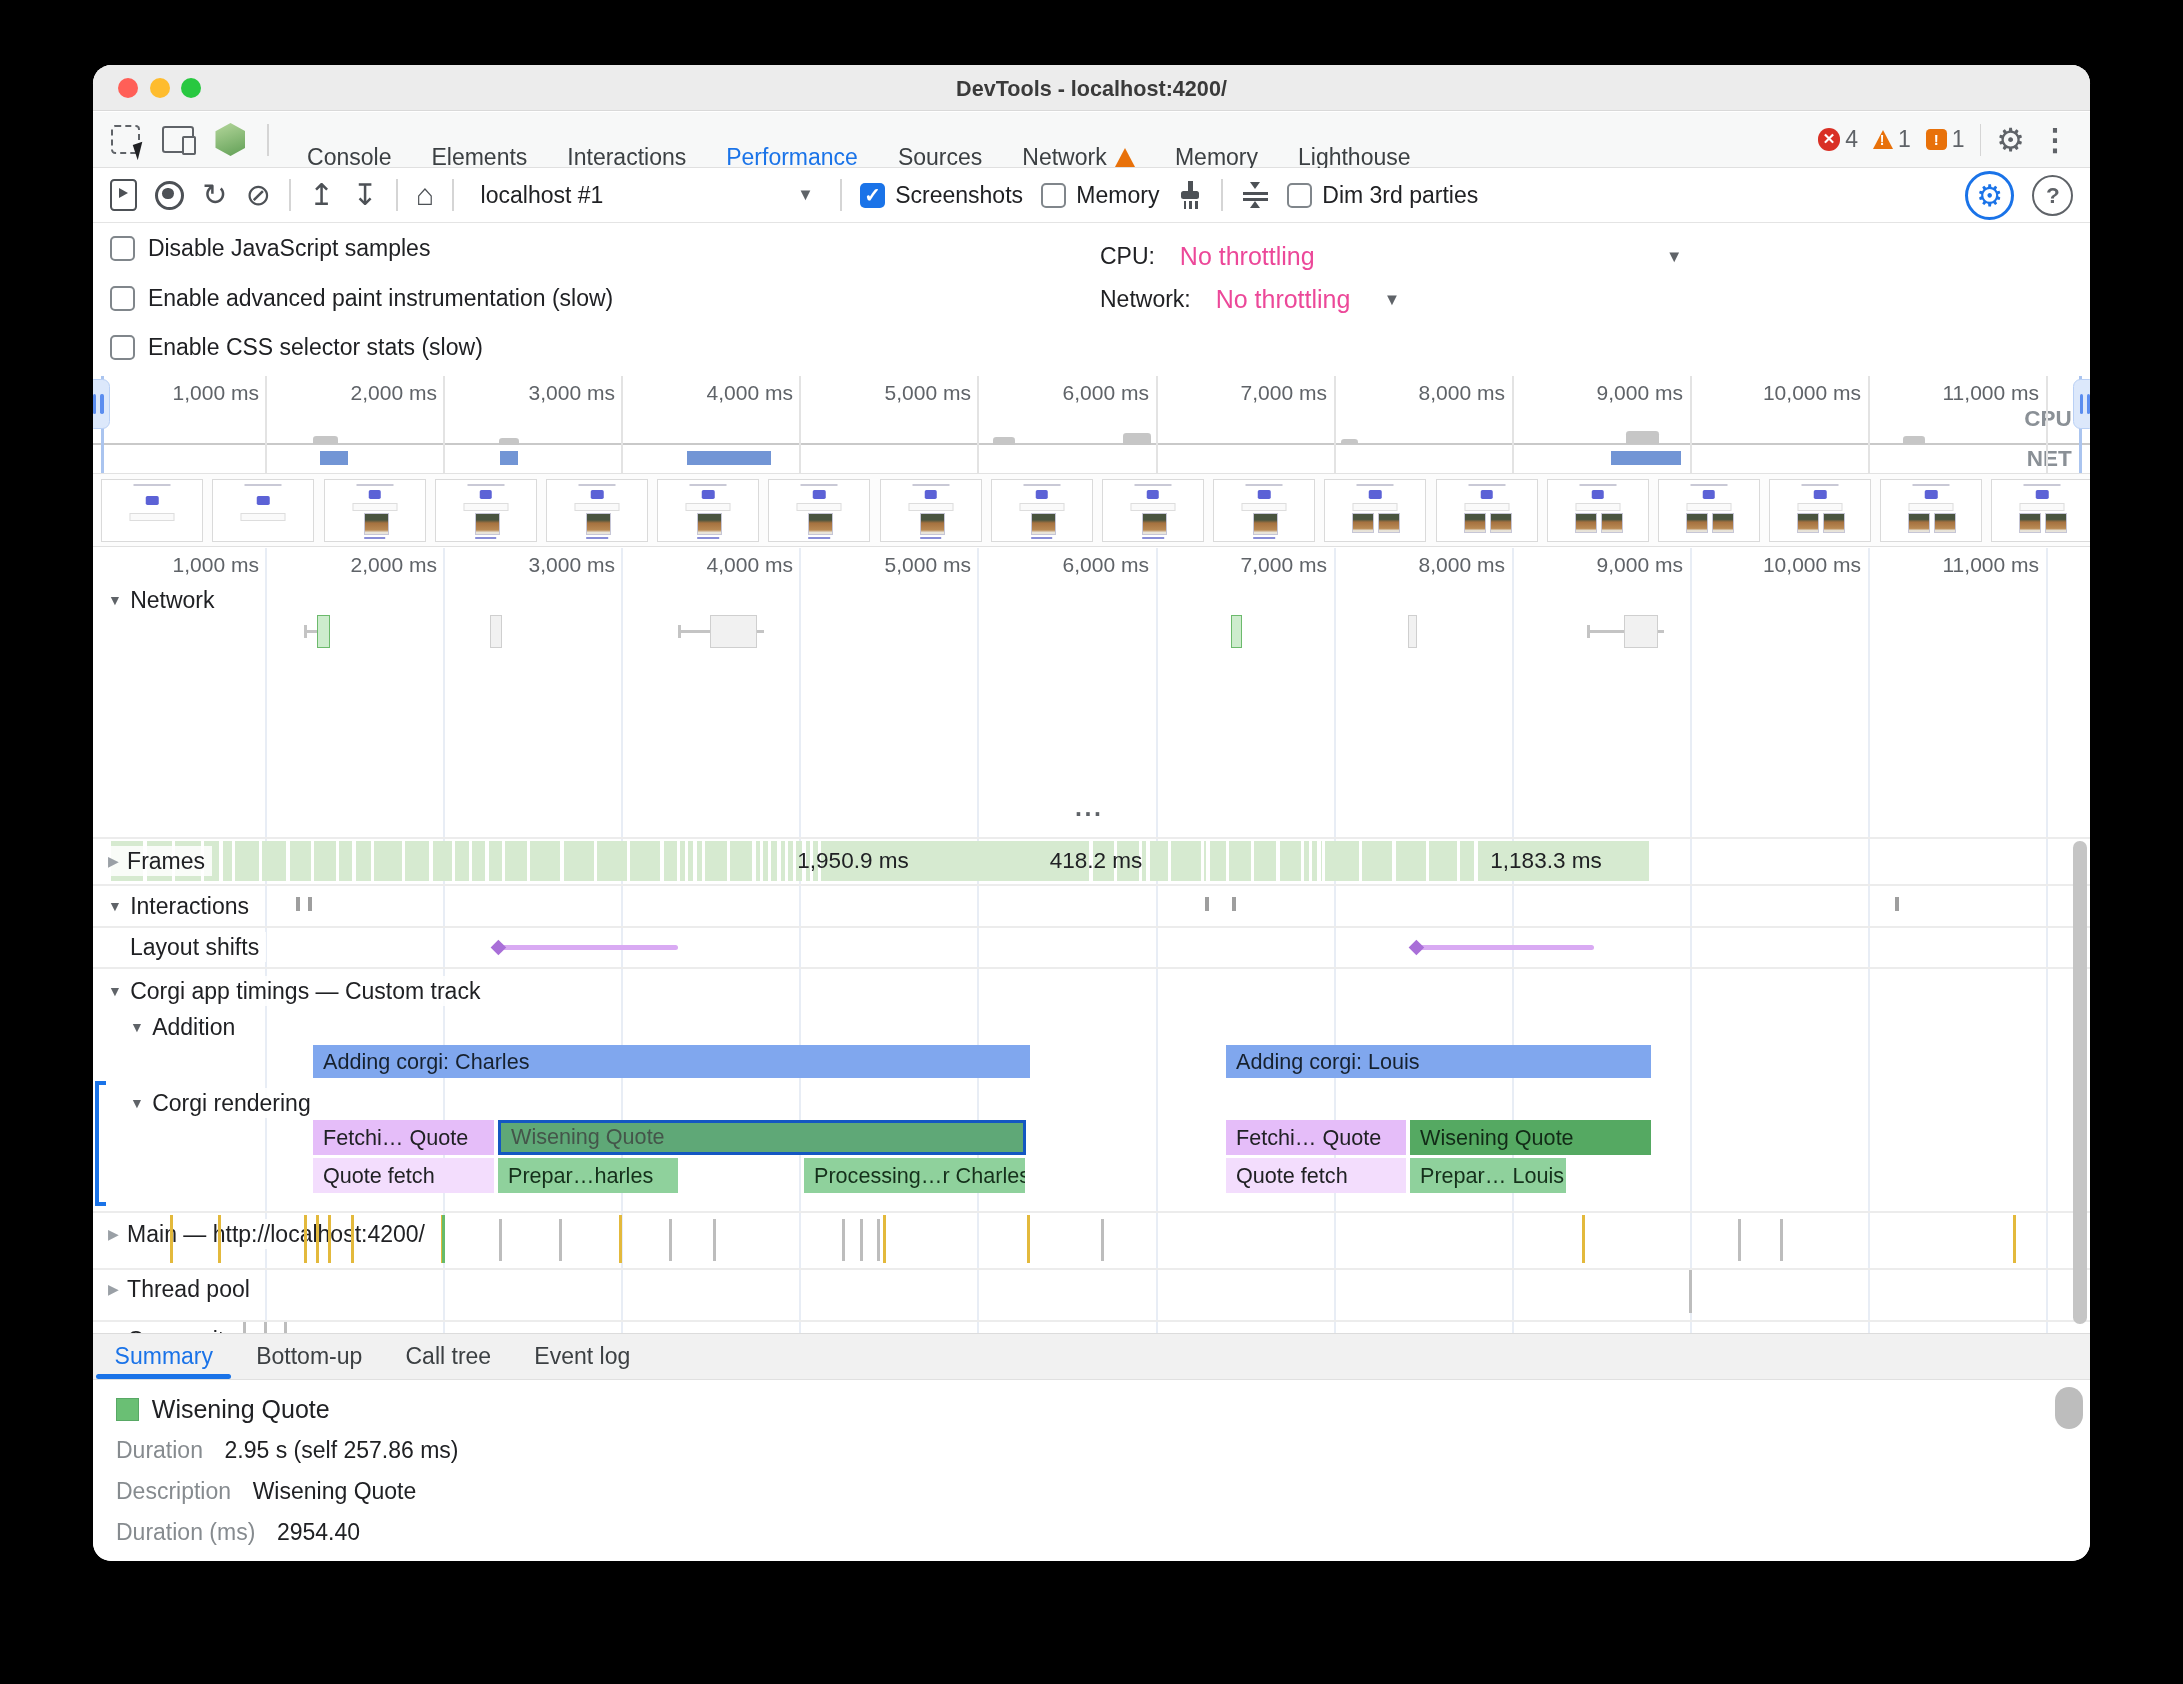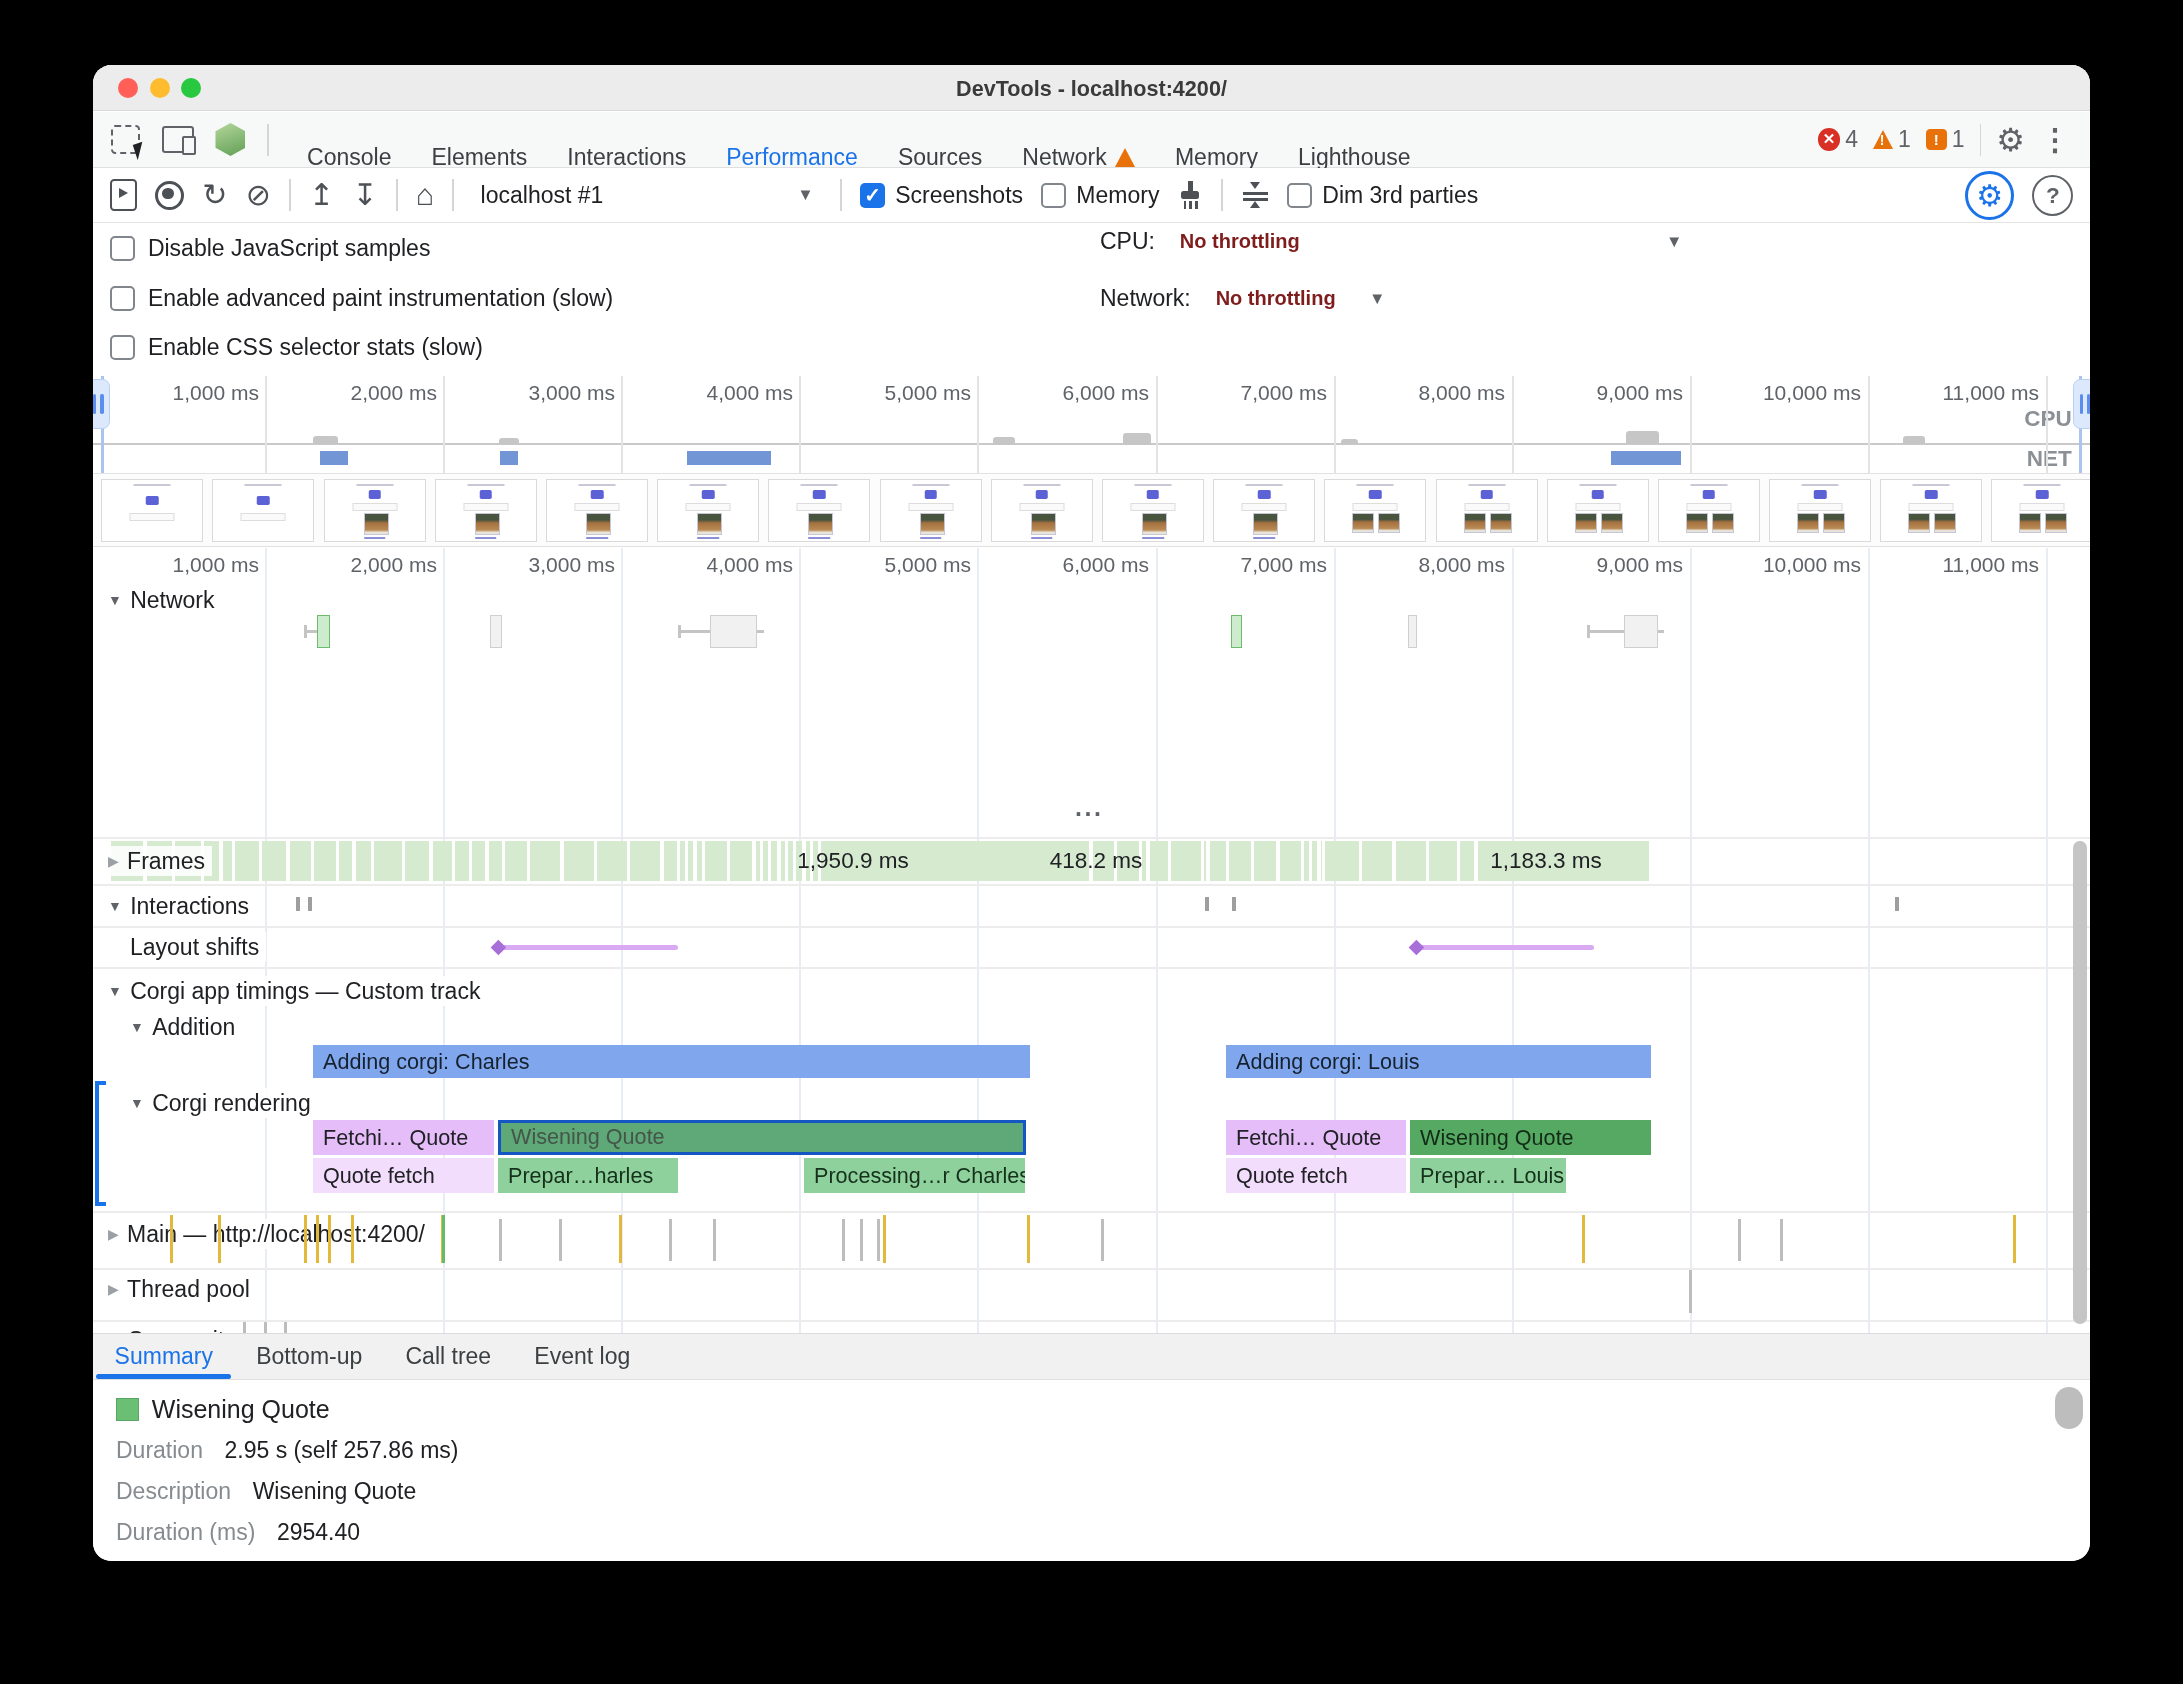--- a/index.html
+++ b/index.html
@@ -61,21 +61,21 @@
   .capt-ic .a1{position:absolute;left:9.2px;top:1.7px;border-left:5px solid transparent;border-right:5px solid transparent;border-top:7.5px solid #4d5156;}
   .capt-ic .a2{position:absolute;left:9.2px;bottom:1.7px;border-left:5px solid transparent;border-right:5px solid transparent;border-bottom:7.5px solid #4d5156;}
   .gear-active{margin-left:auto;width:43px;height:43px;border:3.3px solid #1a73e8;border-radius:50%;display:flex;align-items:center;justify-content:center;}
   .gear-active span{font-size:30px;color:#1a73e8;}
   .help-ic{width:37px;height:37px;border:2.5px solid #5f6368;border-radius:50%;text-align:center;line-height:37px;font-size:22.5px;font-weight:bold;color:#5f6368;}
 
   
   .settings{position:absolute;left:0;top:158px;width:100%;height:153px;background:#fff;}
   .set-row{position:absolute;display:flex;align-items:center;gap:13.3px;}
   .throt-lab{font-size:23px;color:#202124;}
-  .throt-val{font-size:20px;color:#7f1d1d;font-weight:bold;}
+  .throt-val{font-size:25px;color:#ec4899;}
   .dd-car{font-size:16.6px;color:#5f6368;}
   .ring{position:absolute;left:997px;top:258px;height:48px;border:3.3px solid #1a73e8;border-radius:15px;display:flex;align-items:center;gap:11.6px;padding:0 15px;box-sizing:border-box;}
   .link{font-size:23px;color:#1a73e8;text-decoration:underline;white-space:nowrap;}
 
   
   .overview{position:absolute;left:0;top:311px;width:100%;height:97px;background:#fff;border-bottom:1.7px solid #e2e2e2;overflow:hidden;}
   .ov-grid{position:absolute;top:0;bottom:0;width:1.7px;background:#e3e3e3;}
   .ov-tick{position:absolute;top:5px;font-size:21px;color:#5f6368;white-space:nowrap;}
   .ov-cpu-line{position:absolute;left:0;right:0;top:67px;height:1.7px;background:#c9c9c9;}
   .ov-bump{position:absolute;background:#c6c6c6;border-radius:3.3px 3.3px 0 0;}
@@ -267,21 +267,21 @@
         </div>
         <div class="set-row" style="left: 16.6px; top: 62px;">
           <span class="cb off"></span>
           <span class="cblab">Enable advanced paint instrumentation (slow)</span>
         </div>
         <div class="set-row" style="left: 16.6px; top: 111px;">
           <span class="cb off"></span>
           <span class="cblab">Enable CSS selector stats (slow)</span>
         </div>
       </div>
-    <div class="set-row" style="left:1007px;top:5px;width:582px;">
+    <div class="set-row" style="left:1007px;top:19px;width:582px;">
       <span class="throt-lab">CPU:</span>
       <span class="throt-val" style="margin-left:11.6px;">No throttling</span>
       <span class="dd-car" style="position:absolute;left:566px;">▼</span>
     </div>
     <div class="set-row" style="left:1007px;top:62px;">
       <span class="throt-lab">Network:</span>
       <span class="throt-val" style="margin-left:11.6px;">No throttling</span>
       <span class="dd-car" style="margin-left:20px;">▼</span>
     </div>
     <div class="ring">

